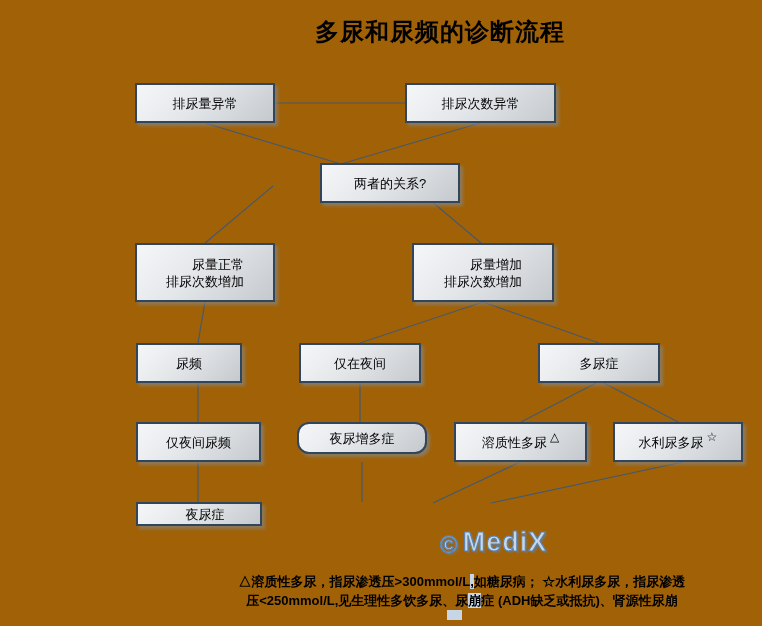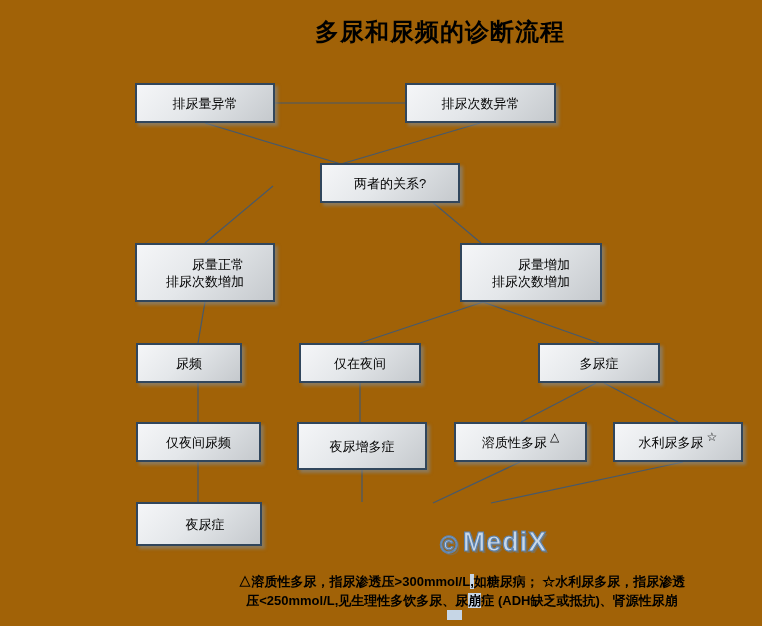--- a/index.html
+++ b/index.html
@@ -101,42 +101,42 @@
 
   <div class="node" style="left:135px;top:83px;width:140px;height:40px;">排尿量异常</div>
 
   <div class="node" style="left:405px;top:83px;width:151px;height:40px;">排尿次数异常</div>
 
   <div class="node" style="left:288px;top:163px;width:140px;height:40px;margin-left:32px;">两者的关系?</div>
 
   <div class="node" style="left:135px;top:243px;width:140px;height:59px;">尿量正常
 排尿次数增加</div>
 
-  <div class="node" style="left:412px;top:243px;width:142px;height:59px;margin-left:48px;">尿量增加
+  <div class="node" style="left:412px;top:243px;width:142px;height:59px;">尿量增加
 排尿次数增加</div>
 
   <div class="node" style="left:136px;top:343px;width:106px;height:40px;">尿频</div>
 
   <div class="node" style="left:299px;top:343px;width:122px;height:40px;">仅在夜间</div>
 
   <div class="node" style="left:538px;top:343px;width:122px;height:40px;">多尿症</div>
 
   <div class="node" style="left:136px;top:422px;width:125px;height:40px;">仅夜间尿频</div>
 
-  <div class="node" style="left:297px;top:422px;width:130px;height:48px;">夜尿增多症</div>
+  <div class="node" style="left:297px;top:422px;width:130px;height:32px;border-radius:12px;">夜尿增多症</div>
 
   <div class="node" style="left:454px;top:422px;width:133px;height:40px;">
     <span>溶质性多尿</span><span class="sup">△</span>
   </div>
 
   <div class="node" style="left:613px;top:422px;width:130px;height:40px;">
     <span>水利尿多尿</span><span class="sup">☆</span>
   </div>
 
-  <div class="node" style="left:136px;top:502px;width:126px;height:44px;padding-left:12px;">夜尿症</div>
+  <div class="node" style="left:136px;top:502px;width:126px;height:24px;padding-left:12px;">夜尿症</div>
 
 
   <div class="watermark">
     <span class="wm-c">©</span><span class="wm-brand">MediX</span>
   </div>
 
   <div class="footnote">
     <div class="fn-line"><span>△溶质性多尿，指尿渗透压&gt;300mmol/L</span><span class="hl">,</span><span>如糖尿病； ☆水利尿多尿，指尿渗透</span></div>
     <div class="fn-line"><span>压&lt;250mmol/L,见生理性多饮多尿、尿</span><span class="hl">崩</span><span>症 (ADH缺乏或抵抗)、肾源性尿崩</span></div>
   </div>

